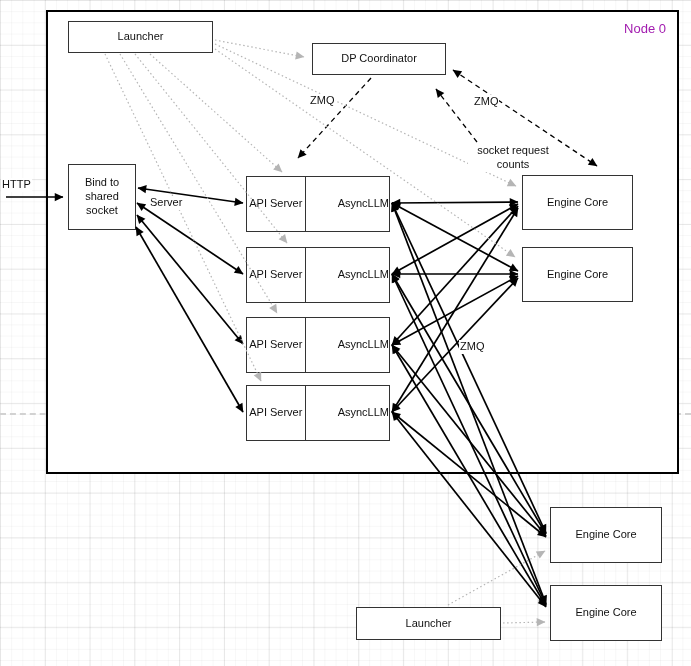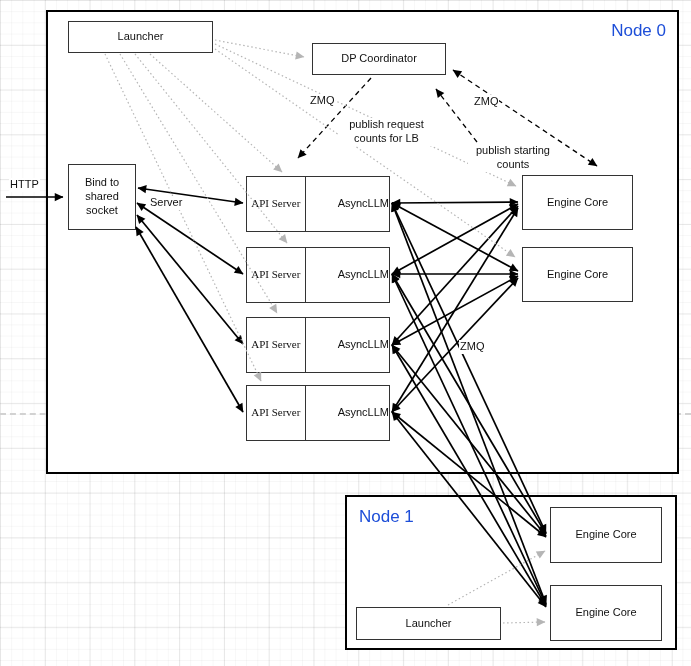--- a/index.html
+++ b/index.html
@@ -10,50 +10,47 @@
     background-image:
       linear-gradient(rgba(0,0,0,0.07) 1px, transparent 1px),
       linear-gradient(90deg, rgba(0,0,0,0.07) 1px, transparent 1px),
       linear-gradient(rgba(0,0,0,0.03) 1px, transparent 1px),
       linear-gradient(90deg, rgba(0,0,0,0.03) 1px, transparent 1px);
     background-size:44.8px 44.8px, 44.8px 44.8px, 11.2px 11.2px, 11.2px 11.2px;
   }
   .page-divider{position:absolute; left:0; top:413px; width:100%; height:0;
     border-top:2px dashed #d2d2d2; z-index:0;}
   .node-box{position:absolute; background:#fff; border:2px solid #000; z-index:1;}
-  .node-label{position:absolute; font-size:17px; color:#1d4ed8;}
+  .node-label{position:absolute; font-size:13px; color:#a21caf;}
   .shape{position:absolute; background:#fff; border:1.5px solid #333; z-index:2;
     display:flex; align-items:center; justify-content:center;
     font-size:11px; color:#111; text-align:center; line-height:1.25; box-sizing:border-box;}
   .api-row{padding:0; display:flex; align-items:stretch;}
   .api-left{width:77px; display:flex; align-items:center; justify-content:center;
-    border-right:1.5px solid #333; box-sizing:border-box;font-family:Liberation Serif, serif;}
+    border-right:1.5px solid #333; box-sizing:border-box;}
   .api-right{flex:1; display:flex; align-items:center; justify-content:center;margin-left:32px;}
   #edges{position:absolute; left:0; top:0; z-index:3; pointer-events:none;}
   .ann{position:absolute; z-index:4; font-size:11px; color:#111; background:#fff;
     line-height:1.25; white-space:nowrap; padding:0 1px;}
   .ann.wrap{white-space:normal; text-align:center;}
   .e-solid{stroke:#000; stroke-width:1.7px;}
   .e-dashed{stroke:#000; stroke-width:1.3px; stroke-dasharray:5 4;}
   .e-dotted{stroke:#b5b5b5; stroke-width:1.2px; stroke-dasharray:1.5 2.6;}
 </style>
 </head>
 <body>
 
 <div class="canvas">
 
   <div class="page-divider"></div>
 
   <div class="node-box" style="left:46px; top:10px; width:629px; height:460px;">
     <div class="node-label" style="right:11px; top:9px;">Node 0</div>
   </div>
 
-  <div class="node-box" style="left:345px; top:495px; width:328px; height:151px;">
-    <div class="node-label" style="left:12px; top:10px;">Node 1</div>
-  </div>
 
   <div class="shape" style="left:68px; top:21px; width:145px; height:32px;">
     <span>Launcher</span>
   </div>
 
   <div class="shape" style="left:312px; top:43px; width:134px; height:32px;">
     <span>DP Coordinator</span>
   </div>
 
   <div class="shape" style="left:68px; top:164px; width:68px; height:66px; padding:0 3px;">
@@ -135,21 +132,20 @@
       <line x1="150" y1="54" x2="282" y2="172" class="e-dotted" marker-end="url(#ag)"></line>
       <line x1="135" y1="54" x2="287" y2="243" class="e-dotted" marker-end="url(#ag)"></line>
       <line x1="120" y1="54" x2="277" y2="313" class="e-dotted" marker-end="url(#ag)"></line>
       <line x1="105" y1="54" x2="261" y2="381" class="e-dotted" marker-end="url(#ag)"></line>
       <line x1="215" y1="44" x2="516" y2="186" class="e-dotted" marker-end="url(#ag)"></line>
       <line x1="215" y1="49" x2="515" y2="257" class="e-dotted" marker-end="url(#ag)"></line>
       <line x1="448" y1="605" x2="545" y2="551" class="e-dotted" marker-end="url(#ag)"></line>
       <line x1="503" y1="623" x2="545" y2="622" class="e-dotted" marker-end="url(#ag)"></line>
     </svg>
 
-  <div class="ann" style="left:9px;  top:178px;">HTTP</div>
+  <div class="ann" style="left:1px;  top:178px;">HTTP</div>
   <div class="ann" style="left:149px; top:196px;">Server</div>
   <div class="ann" style="left:309px; top:94px;">ZMQ</div>
   <div class="ann" style="left:473px; top:95px;">ZMQ</div>
   <div class="ann" style="left:459px; top:340px;">ZMQ</div>
-  <div class="ann wrap" style="left:338px; top:118px; width:95px;">publish request counts for LB</div>
-  <div class="ann wrap" style="left:468px; top:144px; width:88px;">publish starting counts</div>
+  <div class="ann wrap" style="left:468px; top:144px; width:88px;">socket request counts</div>
 
 </div>
 
 </body></html>

